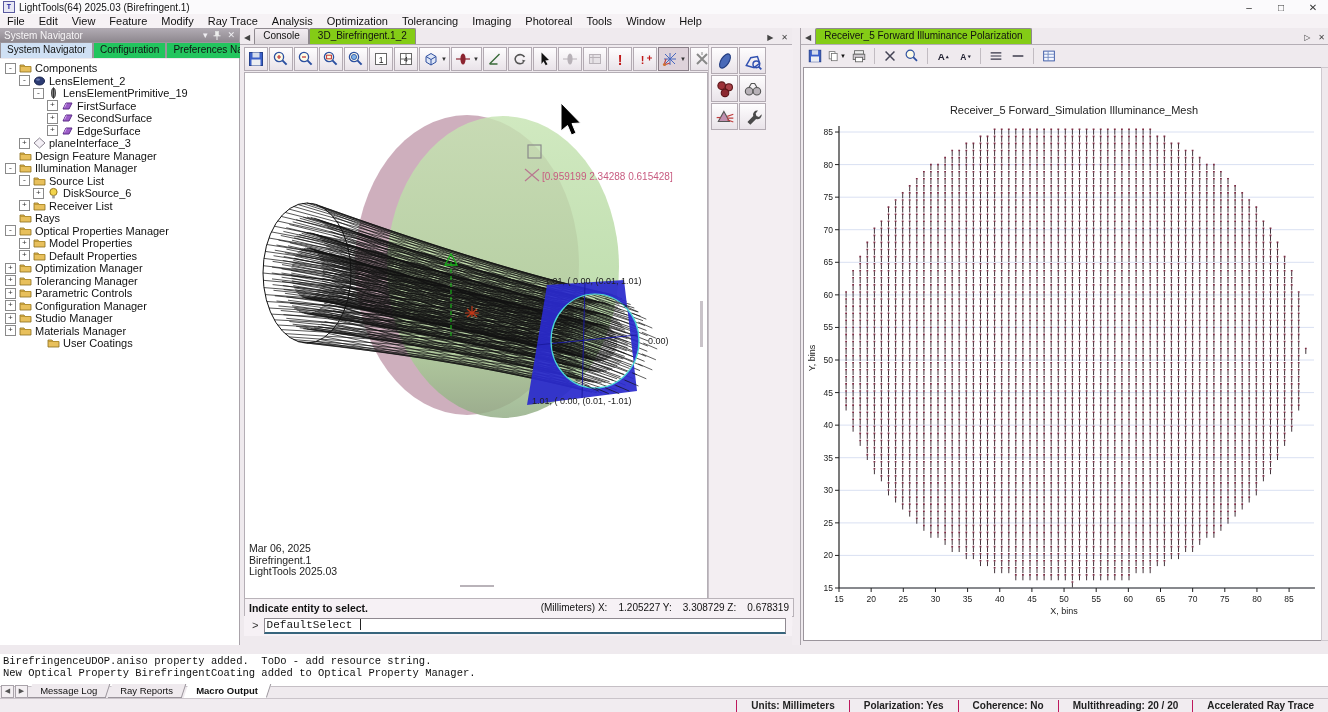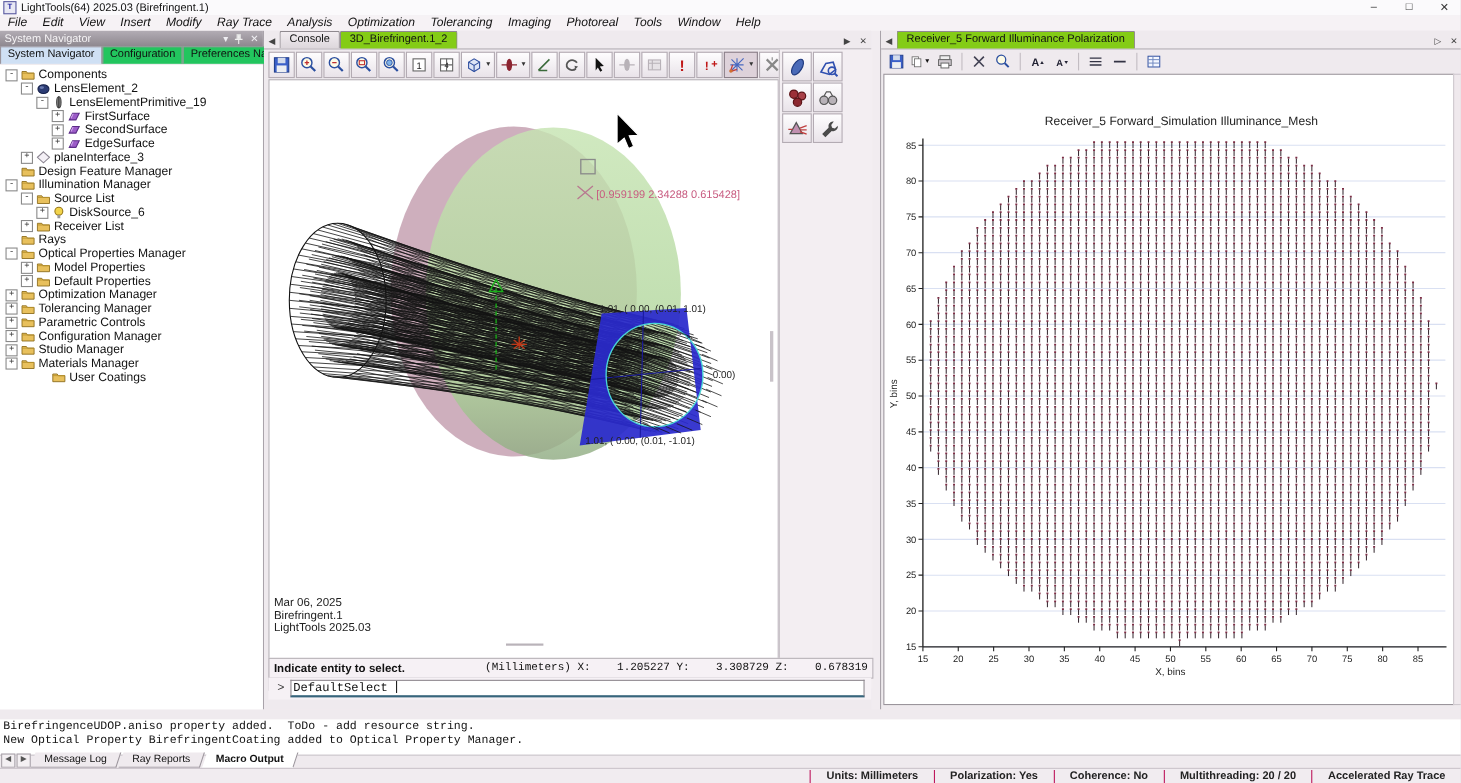--- a/index.html
+++ b/index.html
@@ -7,21 +7,21 @@
        -webkit-user-select:none;user-select:none;font-size:11px;color:#111;}
   .abs{position:absolute;}
   
   #titlebar{left:0;top:0;width:1328px;height:14px;background:#fbfafc;display:flex;align-items:center;font-size:10px;}
   #titlebar .appicon{width:10px;height:10px;margin:0 4px 0 3px;background:#e8e8f4;border:1px solid #5a5aa0;color:#2020a0;
        font-size:7px;line-height:9px;text-align:center;font-weight:bold;}
   .wctl{margin-left:18px;color:#333;font-size:10px;width:14px;text-align:center;cursor:default;}
   #winctls{margin-left:auto;display:flex;padding-right:8px;}
   
   #menubar{left:0;top:14px;width:1328px;height:14px;background:#f6f2f5;display:flex;align-items:center;}
-  .menuitem{padding:0 7px;height:14px;line-height:14px;font-size:11px;font-style:italic;}
+  .menuitem{padding:0 7px;height:14px;line-height:14px;font-size:11px;}
   
   .panelhdr{height:14px;background:linear-gradient(#b2acb4,#8e888f);color:#f6f4f6;font-size:10px;
        display:flex;align-items:center;padding:0 4px;}
   .panelhdr .sp{margin-left:auto;display:flex;gap:6px;color:#efeef2;font-size:9px;align-items:center;}
   .tabsrow{display:flex;align-items:flex-end;height:16px;background:#efeaee;}
   .ntab{font-size:10px;padding:1px 6px 1px;border:1px solid #9b959c;border-bottom:none;background:#22c55e;height:13px;line-height:12px;white-space:nowrap;}
   .ntab.active{background:#cfe0f4;}
   
   #navpanel{left:0;top:28px;width:239px;height:617px;border-right:1px solid #a9a3aa;background:#efeaee;}
   #tree{position:absolute;left:0;top:31px;width:239px;height:586px;background:#ffffff;overflow:hidden;padding-top:3px;}
@@ -47,21 +47,21 @@
   #vscroll{position:absolute;left:455px;top:228px;width:3px;height:46px;background:#c9c3c9;}
   #splitdash{position:absolute;left:215px;top:512px;width:34px;height:2px;background:#b9b3b9;}
   #stamp{position:absolute;left:4px;top:470px;font-size:10.5px;color:#222;line-height:11.5px;}
   #sidetools{position:absolute;left:468px;top:17px;width:84px;height:581px;background:#f3eef2;border-left:1px solid #c5bfc5;}
   #sidetools .grid{display:flex;flex-wrap:wrap;width:81px;padding:2px 0 0 2px;}
   .stbtn{width:25px;height:25px;border:1px solid #b3abb3;background:linear-gradient(#fefdfe,#e9e3e9);
         display:flex;align-items:center;justify-content:center;margin:0 1px 1px 0;}
   #statusstrip{position:absolute;left:4px;top:570px;width:548px;height:17px;background:#f6f1f5;border:1px solid #b9b3b9;
         display:flex;align-items:center;font-size:10.5px;}
   #statusstrip .prompt{font-weight:bold;padding-left:4px;}
-  #statusstrip .coords{margin-left:auto;font-family:Liberation Mono, monospace;font-size:10px;white-space:pre;padding-right:4px;}
+  #statusstrip .coords{margin-left:auto;font-family:Liberation Sans, sans-serif;font-size:10px;white-space:pre;padding-right:4px;}
   #cmdrow{position:absolute;left:4px;top:588px;width:548px;height:20px;display:flex;align-items:center;background:#f6f1f5;}
   #cmdrow .gt{font-family:"Liberation Mono",monospace;font-size:11px;padding:0 5px 0 8px;color:#333;}
   #cmdinput{flex:1;height:13px;background:#fff;border:1px solid #8f8990;border-bottom:2px solid #37657c;
         font-family:"Liberation Mono",monospace;font-size:11px;line-height:13px;padding-left:2px;white-space:pre;}
   .caret{display:inline-block;width:1px;height:11px;background:#222;vertical-align:-2px;margin-left:1px;}
   
   #chartpanel{left:800px;top:28px;width:528px;height:617px;background:#efeaee;border-left:1px solid #a9a3aa;}
   #ctoolbar{position:absolute;left:3px;top:17px;width:520px;height:21px;display:flex;align-items:center;}
   .ctbtn{width:19px;height:18px;border:1px solid transparent;display:flex;align-items:center;justify-content:center;margin-right:1px;}
   .csep{width:1px;height:16px;background:#c2bcc2;margin:0 4px;}
@@ -96,21 +96,21 @@
       <span class="wctl">–</span>
       <span class="wctl">□</span>
       <span class="wctl">✕</span>
     </div>
   </div>
 
   <div class="abs" id="menubar">
       <div class="menuitem">File</div>
       <div class="menuitem">Edit</div>
       <div class="menuitem">View</div>
-      <div class="menuitem">Insert</div>
+      <div class="menuitem">Feature</div>
       <div class="menuitem">Modify</div>
       <div class="menuitem">Ray Trace</div>
       <div class="menuitem">Analysis</div>
       <div class="menuitem">Optimization</div>
       <div class="menuitem">Tolerancing</div>
       <div class="menuitem">Imaging</div>
       <div class="menuitem">Photoreal</div>
       <div class="menuitem">Tools</div>
       <div class="menuitem">Window</div>
       <div class="menuitem">Help</div>

